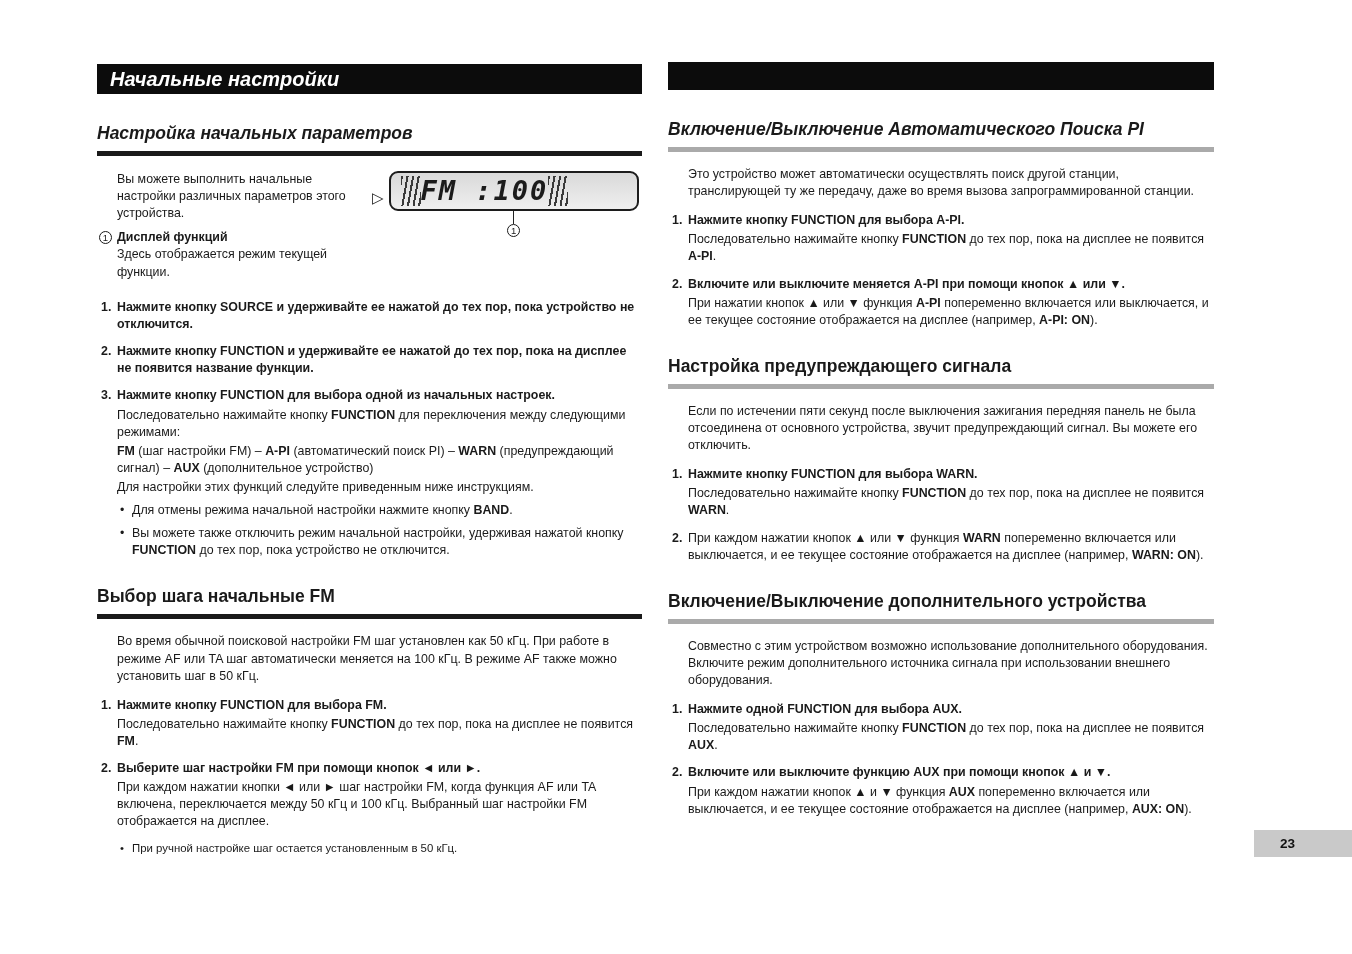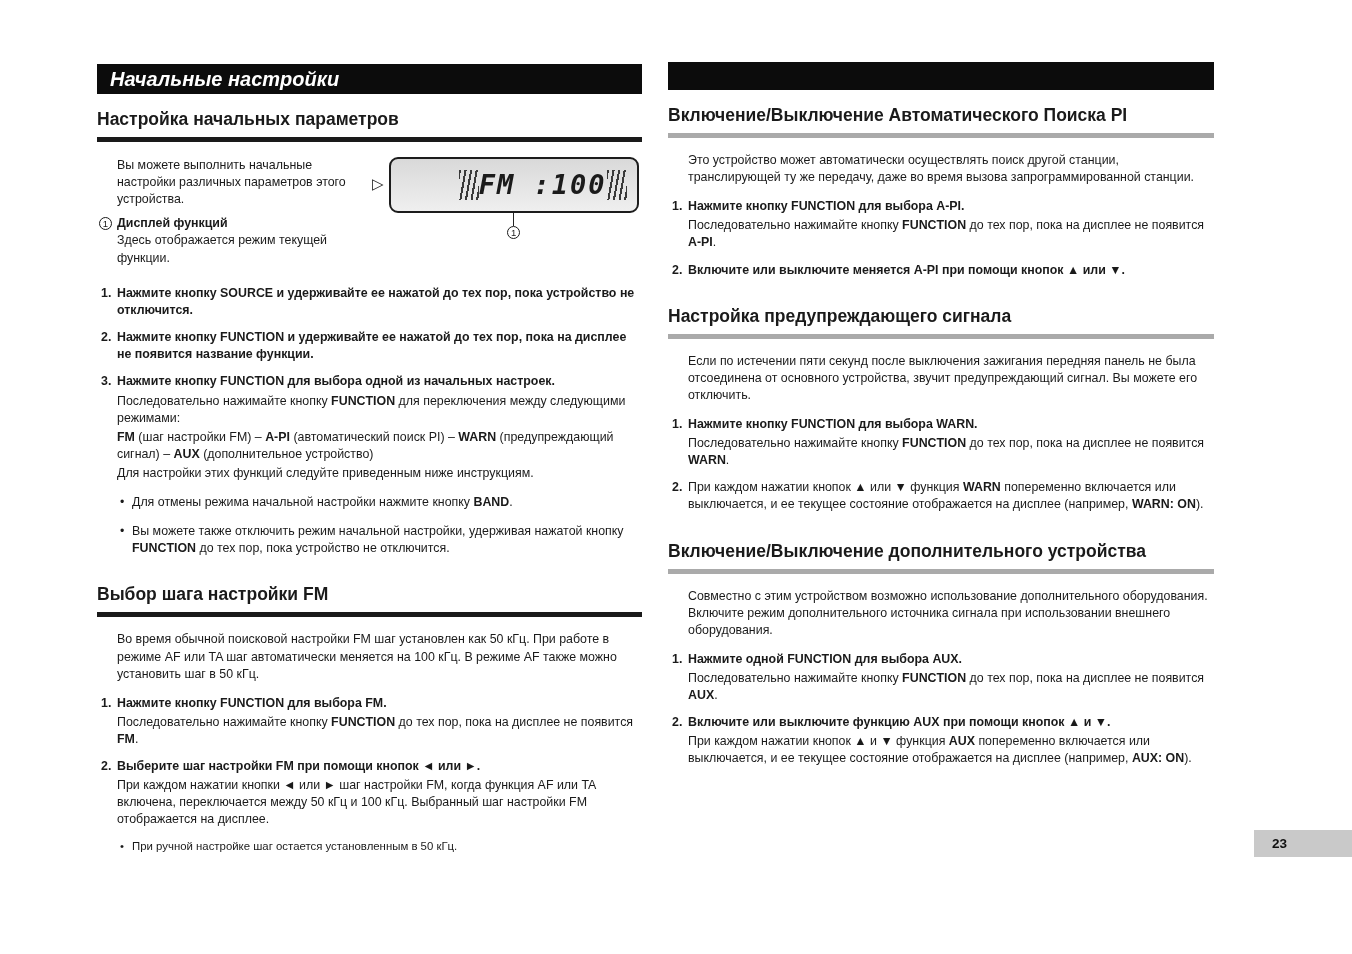--- a/index.html
+++ b/index.html
@@ -12,21 +12,21 @@
 
   .col { position:absolute; top:0; }
   .col-left  { left:97px;  width:545px; padding-top:64px; }
   .col-right { left:668px; width:546px; padding-top:62px; }
 
   .banner { height:30px; background:#0c0c0c; color:#fff; display:flex; align-items:center; padding-left:13px; box-sizing:border-box; }
   .banner-text { font-style:italic; font-weight:bold; font-size:20px; }
   .banner.empty { height:28px; padding:0; }
 
   .sec-h { font-size:17.5px; font-weight:bold; margin:27px 0 7px 0; line-height:1.2; }
-  .sec-h.first { margin-top:15px; }
+  .sec-h.first { margin-top:29px;font-style:italic; }
   .rule { height:5px; width:100%; }
   .rule.dark { background:#1a1a1a; }
   .rule.gray { background:#aaaaaa; }
 
   .body-txt, .step, .note { font-size:12.4px; line-height:1.38; }
   p { margin:0; }
 
   .intro-zone { position:relative; margin:15px 0 4px 20px; min-height:116px; }
   .narrow { width:252px; }
 
@@ -35,54 +35,54 @@
   .circ {
     display:inline-flex; width:13px; height:13px; border:1px solid #1a1a1a; border-radius:50%;
     font-size:9.5px; line-height:1; align-items:center; justify-content:center; background:#fff; box-sizing:border-box;
   }
   .circ.hang { position:absolute; left:-18px; top:2px; }
 
   .lcd-wrap { position:absolute; left:255px; top:0; width:270px; display:flex; align-items:flex-start; }
   .lcd-arrow { font-size:15px; margin-top:17px; color:#222; }
   .lcd-col { margin-left:5px; width:250px; display:flex; flex-direction:column; align-items:center; }
   .lcd {
-    width:100%; height:56px; box-sizing:border-box; border:2.5px solid #1c1c1c; border-radius:9px;
+    width:100%; height:40px; box-sizing:border-box; border:2.5px solid #1c1c1c; border-radius:9px;
     background:linear-gradient(#d9d9d9,#efefef);
-    display:flex; align-items:center; justify-content:flex-end; padding:0 10px;
+    display:flex; align-items:center; justify-content:flex-start; padding:0 10px;
   }
   .grille {
     width:20px; height:30px;
     background:repeating-linear-gradient(100deg, #3a3a3a 0px, #3a3a3a 2px, rgba(0,0,0,0) 2px, rgba(0,0,0,0) 5.5px);
   }
   .lcd-text {
     font-family:"DejaVu Sans Mono", monospace; font-style:italic; font-weight:bold;
     font-size:27px; letter-spacing:2px; color:#1b1b1b;
   }
   .callout-line { width:1.5px; height:13px; background:#222; }
 
   .steps { margin-top:12px; }
   .step { position:relative; margin:0 0 10px 20px; }
   .step .num { position:absolute; left:-16px; top:0; font-weight:bold; }
   .step .title { font-weight:bold; }
   .step .cont { margin-top:2px; font-weight:normal; }
   .bullets { margin-top:3px; }
-  .bullet { position:relative; padding-left:15px; margin-top:12px; }
+  .bullet { position:relative; padding-left:15px; margin-top:6px; }
   .bullet::before { content:"\2022"; position:absolute; left:3px; top:0; }
 
   .intro-block { margin:14px 0 10px 20px; }
 
   .note { margin:10px 0 0 20px; font-size:11.4px; }
   .note .note-label { font-weight:bold; }
   .note .bullet { margin-top:2px; }
 
   .pagenum-strip {
     position:absolute; right:0; top:830px; width:98px; height:27px; background:#c9c9c9;
     display:flex; align-items:center;
   }
-  .pagenum { font-weight:bold; font-size:13.5px; margin-left:18px; color:#111; }
+  .pagenum { font-weight:bold; font-size:13.5px; margin-left:26px; color:#111; }
 
   b { font-weight:bold; }
 </style>
 </head>
 <body>
 
 <div class="sheet">
 
   <div class="col col-left">
 
@@ -135,21 +135,21 @@
           <div class="bullet">
             <p>Для отмены режима начальной настройки нажмите кнопку <b>BAND</b>.</p>
           </div>
           <div class="bullet">
             <p>Вы можете также отключить режим начальной настройки, удерживая нажатой кнопку <b>FUNCTION</b> до тех пор, пока устройство не отключится.</p>
           </div>
         </div>
       </div>
     </div>
 
-    <h2 class="sec-h">Выбор шага настройки FM</h2>
+    <h2 class="sec-h">Выбор шага начальные FM</h2>
     <div class="rule dark"></div>
 
     <p class="intro-block body-txt">Во время обычной поисковой настройки FM шаг установлен как 50 кГц. При работе в режиме AF или TA шаг автоматически меняется на 100 кГц. В режиме AF также можно установить шаг в 50 кГц.</p>
 
     <div class="steps">
       <div class="step">
         <span class="num">1.</span>
         <p class="title">Нажмите кнопку FUNCTION для выбора FM.</p>
         <p class="cont">Последовательно нажимайте кнопку <b>FUNCTION</b> до тех пор, пока на дисплее не появится <b>FM</b>.</p>
       </div>
@@ -177,20 +177,21 @@
     <p class="intro-block body-txt">Это устройство может автоматически осуществлять поиск другой станции, транслирующей ту же передачу, даже во время вызова запрограммированной станции.</p>
     <div class="steps">
       <div class="step">
         <span class="num">1.</span>
         <p class="title">Нажмите кнопку FUNCTION для выбора A-PI.</p>
         <p class="cont">Последовательно нажимайте кнопку <b>FUNCTION</b> до тех пор, пока на дисплее не появится <b>A-PI</b>.</p>
       </div>
       <div class="step">
         <span class="num">2.</span>
         <p class="title">Включите или выключите меняется A-PI при помощи кнопок ▲ или ▼.</p>
+        <p class="cont">При нажатии кнопок ▲ или ▼ функция <b>A-PI</b> попеременно включается или выключается, и ее текущее состояние отображается на дисплее (например, <b>A-PI: ON</b>).</p>
       </div>
     </div>
 
     <h2 class="sec-h">Настройка предупреждающего сигнала</h2>
     <div class="rule gray"></div>
     <p class="intro-block body-txt">Если по истечении пяти секунд после выключения зажигания передняя панель не была отсоединена от основного устройства, звучит предупреждающий сигнал. Вы можете его отключить.</p>
     <div class="steps">
       <div class="step">
         <span class="num">1.</span>
         <p class="title">Нажмите кнопку FUNCTION для выбора WARN.</p>

